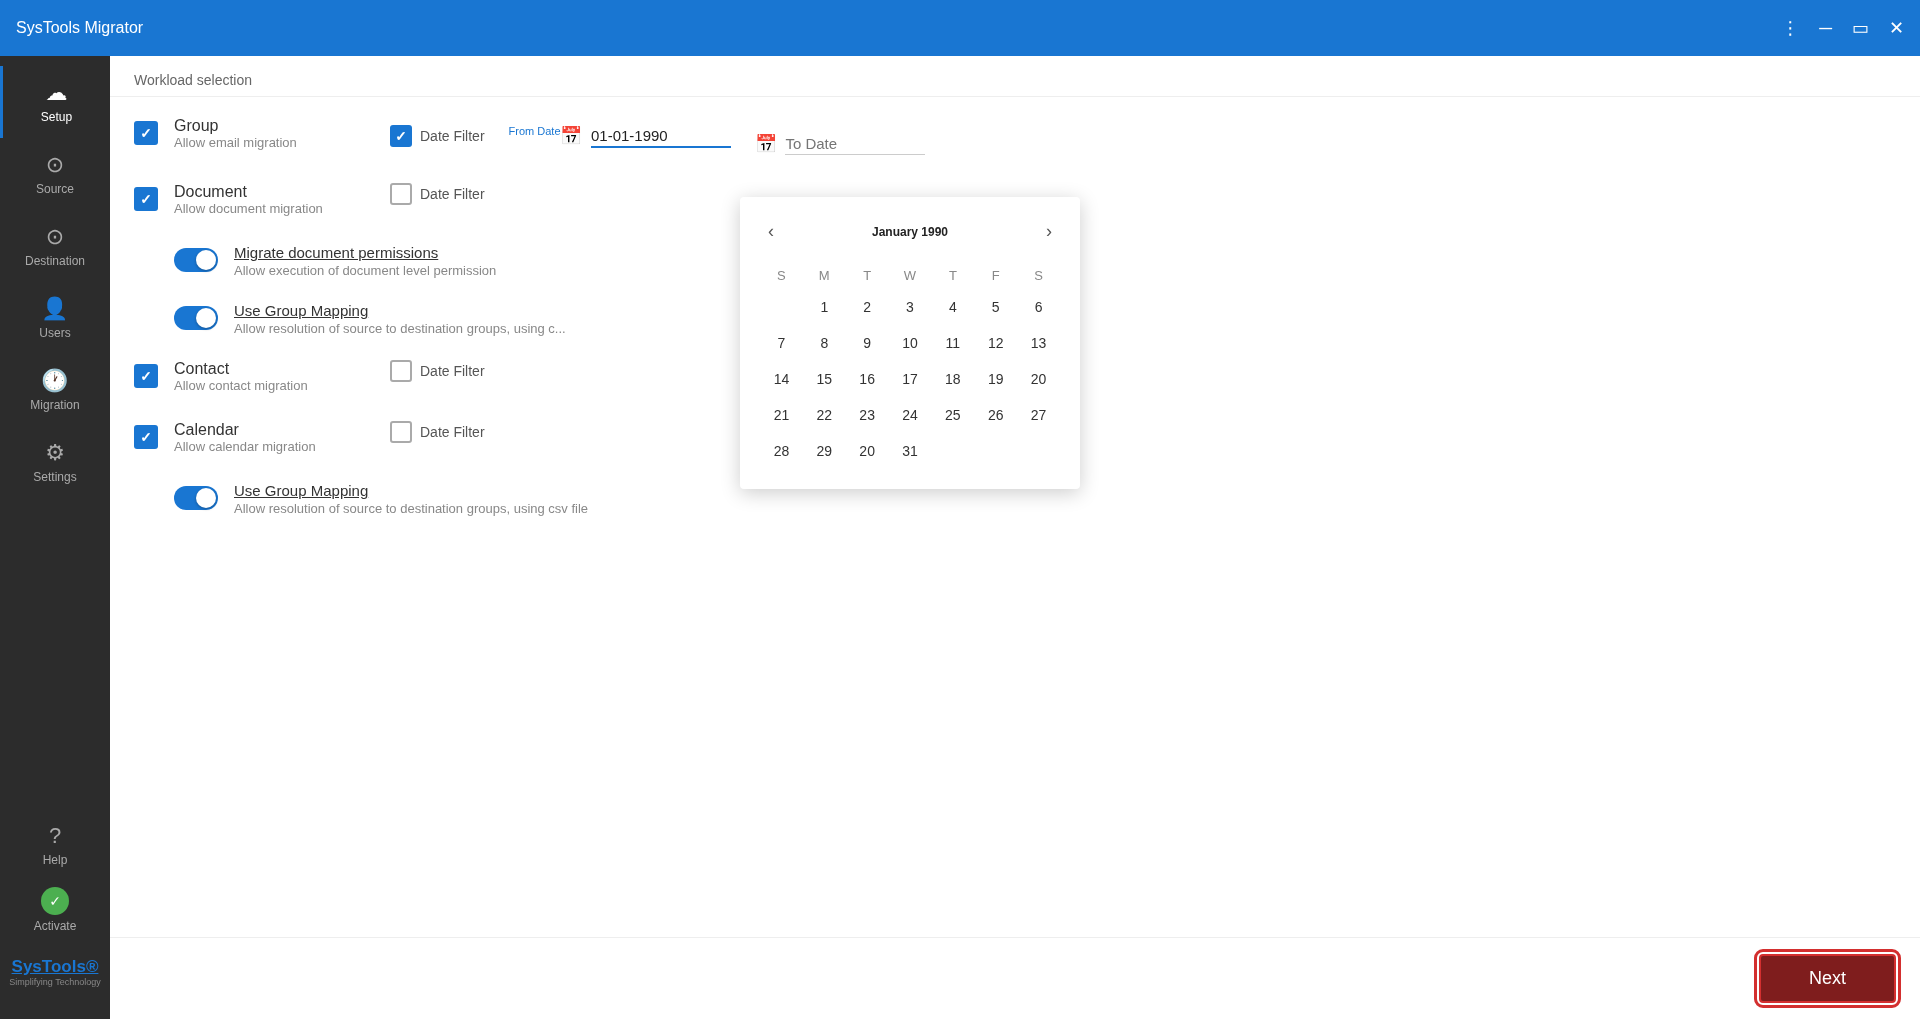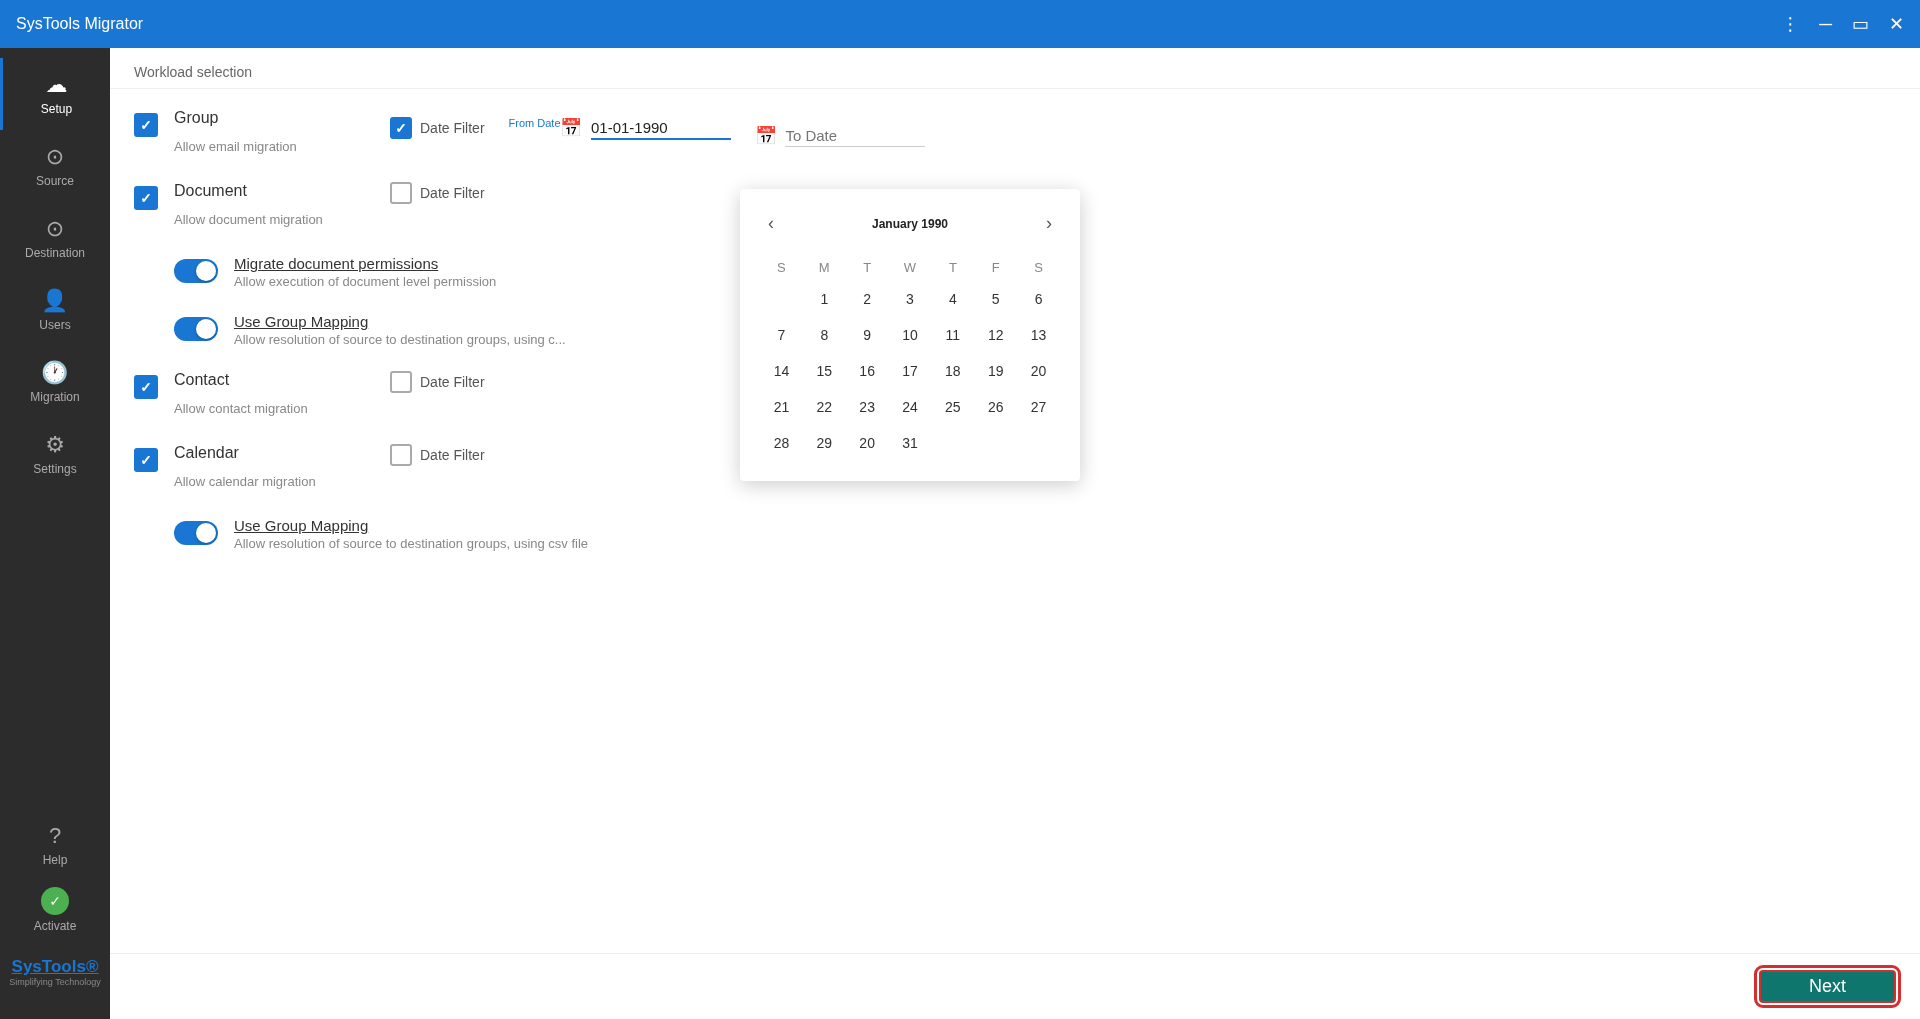--- a/index.html
+++ b/index.html
@@ -2,21 +2,21 @@
 <html><head>
   <meta charset="utf-8">
   <style>
     * { box-sizing: border-box; margin: 0; padding: 0; }
     body { font-family: 'Segoe UI', Arial, sans-serif; background: #f5f5f5; width: 1920px; height: 1019px; overflow: hidden; display: flex; flex-direction: column; }
 
     
     .titlebar {
       background: #1976D2;
       color: white;
-      height: 48px;
+      height: 56px;
       display: flex;
       align-items: center;
       padding: 4px 16px;
       flex-shrink: 0;
     }
     .titlebar-title { font-size: 16px; font-weight: 500; flex: 1; }
     .titlebar-controls { display: flex; gap: 20px; align-items: center; }
     .titlebar-control { color: white; cursor: pointer; font-size: 18px; background: none; border: none; }
 
     
@@ -70,21 +70,21 @@
       display: flex;
       align-items: flex-start;
       margin-bottom: 28px;
       gap: 16px;
     }
     .workload-checkbox-custom {
       width: 24px; height: 24px; background: #1976D2; border: none; border-radius: 3px; display: flex; align-items: center; justify-content: center; flex-shrink: 0; margin-top: 4px; cursor: pointer;
     }
     .workload-info { flex: 0 0 200px; }
     .workload-title { font-size: 16px; font-weight: 500; color: #333; }
-    .workload-subtitle { font-size: 13px; color: #888; margin-top: 12px; }
+    .workload-subtitle { font-size: 13px; color: #888; margin-top: 0; }
     .workload-controls { display: flex; align-items: center; gap: 24px; flex: 1; }
 
     
     .date-filter-wrap { display: flex; align-items: center; gap: 8px; }
     .date-filter-checkbox-checked { width: 22px; height: 22px; background: #1976D2; border-radius: 3px; display: flex; align-items: center; justify-content: center; cursor: pointer; }
     .date-filter-checkbox-empty { width: 22px; height: 22px; border: 2px solid #aaa; border-radius: 3px; display: flex; align-items: center; justify-content: center; cursor: pointer; }
     .date-filter-label { font-size: 14px; color: #555; }
 
     
     .date-input-group { display: flex; flex-direction: row; gap: 0; min-width: 220px; }
@@ -127,21 +127,21 @@
     .cal-grid { display: grid; grid-template-columns: repeat(7, 1fr); gap: 0; }
     .cal-day-header { text-align: center; font-size: 13px; color: #888; padding: 6px 0; }
     .cal-day {
       text-align: center; font-size: 14px; color: #333; padding: 10px 0; cursor: pointer; border-radius: 50%;
     }
     .cal-day.empty { color: transparent; cursor: default; }
 
     
     .footer { display: flex; justify-content: flex-end; padding: 16px 24px; border-top: 1px solid #eee; background: white; }
     .btn-next {
-      background: #0f766e; color: white; border: 2px solid #d32f2f; padding: 4px 48px; font-size: 18px; font-weight: 500; border-radius: 4px; cursor: pointer; outline: 3px solid #d32f2f; outline-offset: 2px;
+      background: #7f1d1d; color: white; border: 2px solid #d32f2f; padding: 12px 48px; font-size: 18px; font-weight: 500; border-radius: 4px; cursor: pointer; outline: 3px solid #d32f2f; outline-offset: 2px;
     }
 
     .checkmark { color: white; font-size: 14px; font-weight: bold; }
   </style>
 </head>
 <body>
 
 <div class="titlebar">
   <span class="titlebar-title">SysTools Migrator</span>
   <div class="titlebar-controls">

